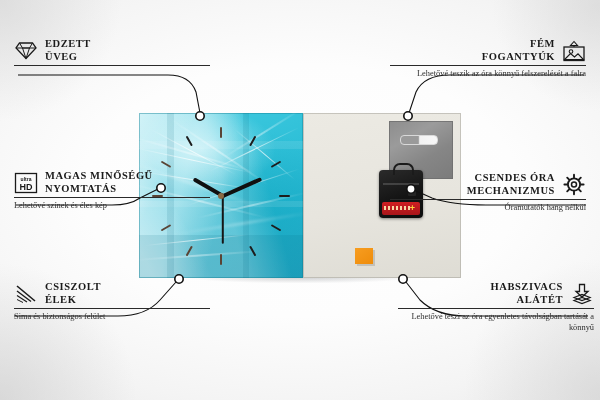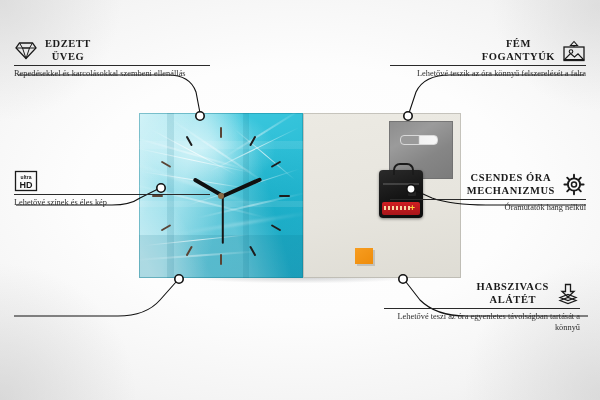--- a/index.html
+++ b/index.html
@@ -246,21 +246,20 @@
   .callout.right .co-head { flex-direction: row-reverse; }
 
   .co-title {
     font-family: "Liberation Serif", serif;
     font-size: 10.5px;
     font-weight: bold;
     letter-spacing: .55px;
     color: #1a1a1a;
     line-height: 12.5px;
     text-transform: uppercase;
-    text-align: center;
   }
   .co-rule {
     height: 1px;
     background: #2a2a2a;
     margin: 2px 0 3px 0;
   }
   .co-desc {
     font-family: "Liberation Serif", serif;
     font-size: 8.4px;
     color: #2d2d2d;
@@ -398,37 +397,58 @@
           <path d="M17.5 2 L14.5 7 L11 17.5" fill="none" stroke="#1a1a1a" stroke-width="1"></path>
           <path d="M7.5 7 H14.5" stroke="#1a1a1a" stroke-width="1"></path>
         </svg>
       </span>
       <div>
         <div class="co-title">EDZETT</div>
         <div class="co-title">ÜVEG</div>
       </div>
     </div>
     <div class="co-rule"></div>
-    <div class="co-desc">Repedésekkel és karcolásokkal szembeni ellenállás</div>
   </div>
 
   <div class="callout left" style="left:14px; top:170px;">
     <div class="co-head">
       <span class="co-icon">
         <svg width="24" height="22" viewBox="0 0 24 22">
           <rect x="1.5" y="1.5" width="21" height="19" fill="none" stroke="#1a1a1a" stroke-width="1.3"></rect>
           <text x="12" y="9" font-family="Liberation Sans, sans-serif" font-size="5" font-weight="bold" fill="#1a1a1a" text-anchor="middle">ultra</text>
           <text x="12" y="18" font-family="Liberation Sans, sans-serif" font-size="9" font-weight="bold" fill="#1a1a1a" text-anchor="middle">HD</text>
         </svg>
       </span>
+      <div>
+        <div class="co-title">MAGAS MINŐSÉGŰ</div>
+        <div class="co-title">NYOMTATÁS</div>
+      </div>
     </div>
     <div class="co-rule"></div>
     <div class="co-desc">Lehetővé színek és éles kép</div>
   </div>
 
+  <div class="callout left" style="left:14px; top:281px;">
+    <div class="co-head">
+      <span class="co-icon">
+        <svg width="23" height="20" viewBox="0 0 23 20">
+          <path d="M2 2 L20 17" stroke="#1a1a1a" stroke-width="1.6"></path>
+          <path d="M2 7 L16 17.5" stroke="#1a1a1a" stroke-width="1.4"></path>
+          <path d="M2 11.5 L12 18" stroke="#1a1a1a" stroke-width="1.2"></path>
+          <path d="M2 15.5 L8 18.5" stroke="#1a1a1a" stroke-width="1"></path>
+        </svg>
+      </span>
+      <div>
+        <div class="co-title">CSISZOLT</div>
+        <div class="co-title">ÉLEK</div>
+      </div>
+    </div>
+    <div class="co-rule"></div>
+    <div class="co-desc">Sima és biztonságos felület</div>
+  </div>
 
   <div class="callout right" style="left:390px; top:172px;">
     <div class="co-head">
       <span class="co-icon">
         <svg width="24" height="23" viewBox="0 0 24 23">
           <g fill="none" stroke="#1a1a1a" stroke-width="1.9" stroke-linecap="round">
             <path d="M12 1.8 V4.6"></path>
               <path d="M12 18.4 V21.2"></path>
             <path d="M2.4 11.5 H5.2"></path>
               <path d="M18.8 11.5 H21.6"></path>
@@ -463,21 +483,21 @@
       </span>
       <div>
         <div class="co-title">FÉM</div>
         <div class="co-title">FOGANTYÚK</div>
       </div>
     </div>
     <div class="co-rule"></div>
     <div class="co-desc">Lehetővé teszik az óra könnyű felszerelését a falra</div>
   </div>
 
-  <div class="callout right" style="left:384px; top:281px;">
+  <div class="callout right" style="left:398px; top:281px;">
     <div class="co-head">
       <span class="co-icon">
         <svg width="24" height="22" viewBox="0 0 24 22">
           <path d="M9.5 1.5 H14.5 V8.5 H18 L12 14 L6 8.5 H9.5 Z" fill="none" stroke="#1a1a1a" stroke-width="1.3"></path>
           <path d="M4 14.5 L12 11.5 L20 14.5 L12 17.5 Z" fill="none" stroke="#1a1a1a" stroke-width="1.2"></path>
           <path d="M4 17.5 L12 14.5 L20 17.5 L12 20.5 Z" fill="none" stroke="#1a1a1a" stroke-width="1.2"></path>
         </svg>
       </span>
       <div>
         <div class="co-title">HABSZIVACS</div>

